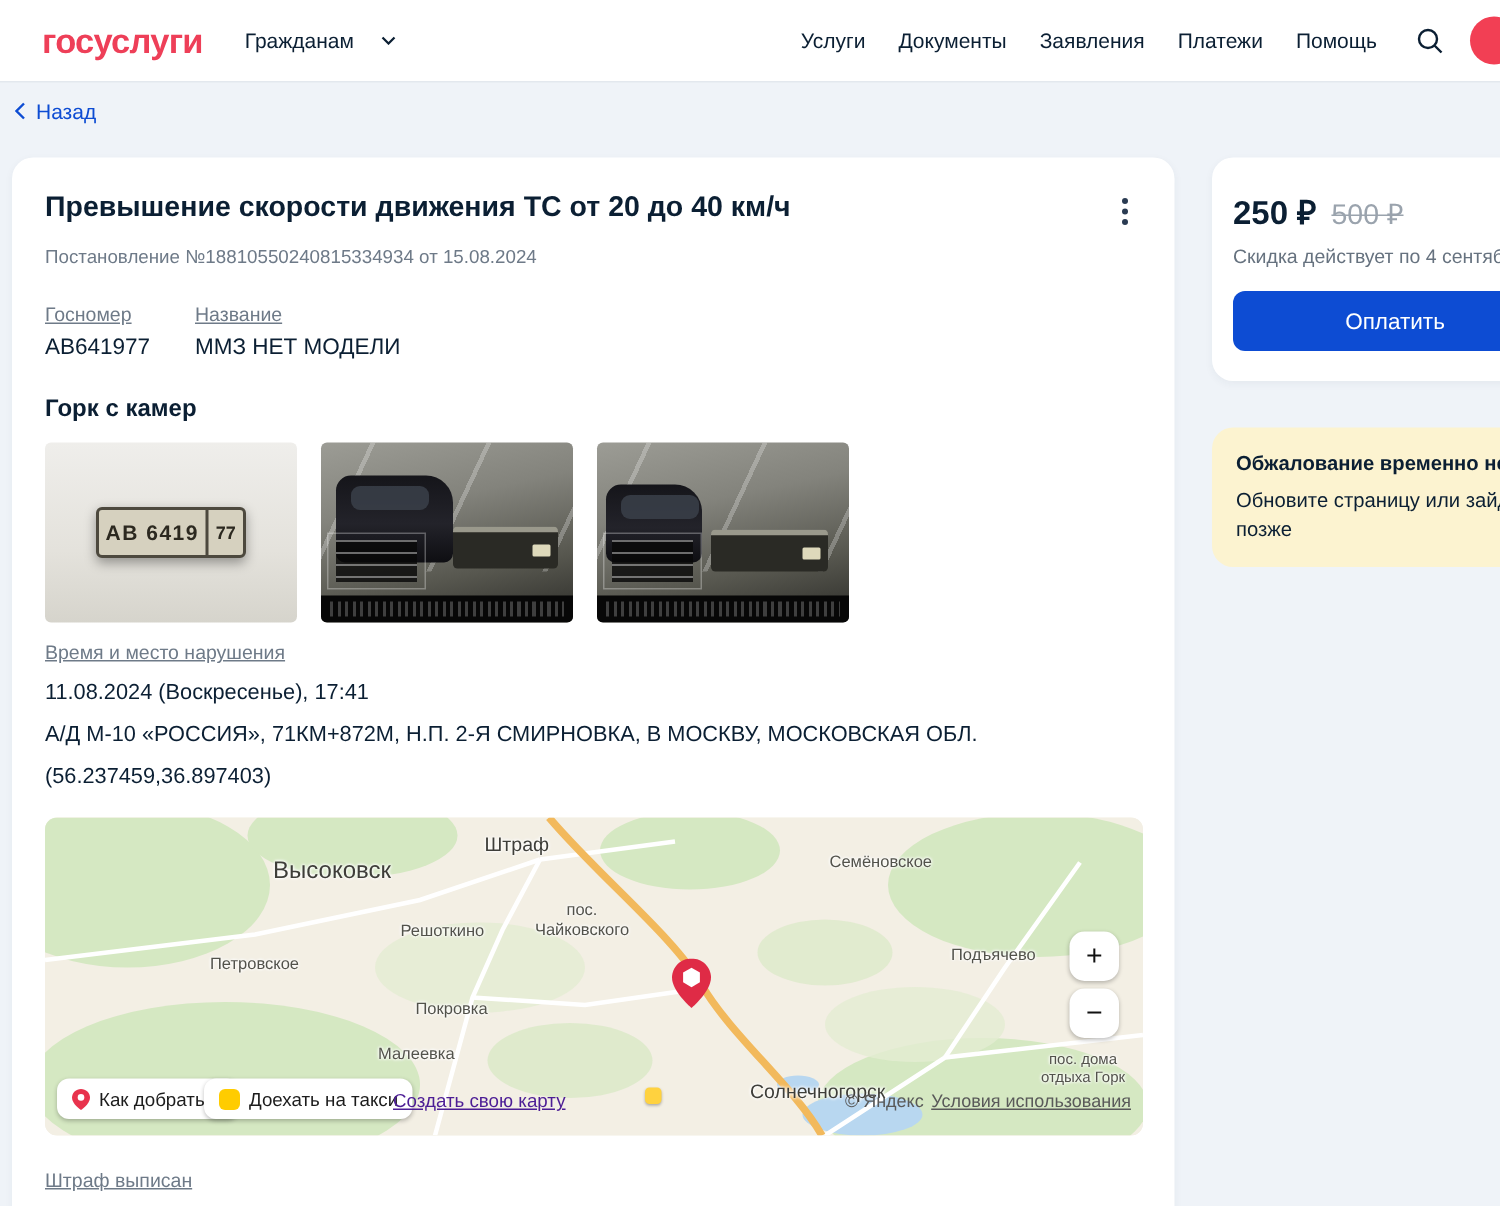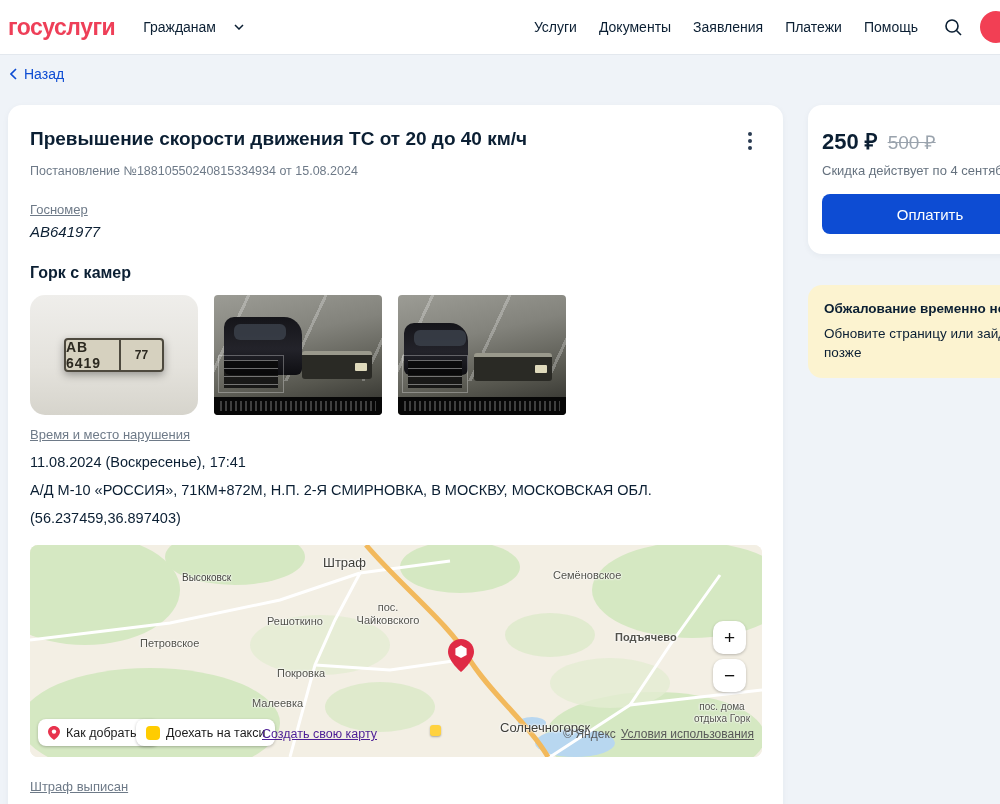--- a/index.html
+++ b/index.html
@@ -2,50 +2,50 @@
 <html lang="ru"><head>
 <meta charset="utf-8">
 <style>
   * { margin:0; padding:0; box-sizing:border-box; }
   html,body { width:1000px; height:804px; overflow:hidden; }
   body { background:#eff3f8; font-family:"Liberation Sans", sans-serif; color:#0b1f33; position:relative; }
   a { cursor:pointer; }
   button { cursor:pointer; font-family:inherit; }
 
   
-  .topbar { position:absolute; top:0; left:0; width:100%; height:54px; background:#fff; display:flex; align-items:center; padding-left:8px; box-shadow:0 1px 0 rgba(11,31,51,.05); z-index:5; }
+  .topbar { position:absolute; top:0; left:0; width:100%; height:54px; background:#fff; display:flex; align-items:center; padding-left:28px; box-shadow:0 1px 0 rgba(11,31,51,.05); z-index:5; }
   .logo { font-size:23px; font-weight:700; color:#ee3f58; letter-spacing:-.5px; cursor:pointer; }
   .audience { margin-left:28px; display:flex; align-items:center; gap:18px; font-size:14px; cursor:pointer; }
   .nav { margin-left:auto; display:flex; gap:22px; }
   .nav a { font-size:14px; color:#0b1f33; text-decoration:none; }
   .search-btn { margin-left:24px; background:none; border:none; display:flex; padding:2px; }
   .avatar { width:32px; height:32px; border-radius:50%; background:#f23f54; margin-left:16px; margin-right:-12px; flex:none; cursor:pointer; }
 
   
   .back { position:absolute; top:66px; left:10px; display:flex; align-items:center; gap:7px; color:#0d4cd3; font-size:14px; text-decoration:none; }
 
   
   .card-main { position:absolute; top:105px; left:8px; width:775px; min-height:750px; background:#fff; border-radius:14px; padding:22px 22px 30px 22px; box-shadow:0 2px 6px rgba(31,55,88,.05); }
   .card-head { display:flex; justify-content:space-between; align-items:flex-start; }
   .title { font-size:19px; font-weight:700; line-height:1.25; max-width:660px; }
   .kebab { border:none; background:none; display:flex; flex-direction:column; gap:3px; padding:5px 7px; margin-right:2px; }
   .kebab span { width:4px; height:4px; border-radius:50%; background:#2a3b52; }
   .decree { margin-top:9px; font-size:12.5px; color:#6e7a88; }
   .info-cols { margin-top:24px; display:flex; }
   .info-col:first-child { width:100px; }
   .info-label { font-size:13px; color:#6e7a88;text-decoration:underline; }
-  .info-value { margin-top:6px; font-size:15px;font-style:italic; }
+  .info-value { margin-top:6px; font-size:15px; }
 
   .photos-heading { margin-top:24px; font-size:16px; font-weight:700; }
   .photos { margin-top:13px; display:flex; gap:16px; }
   .photo { width:168px; height:120px; border-radius:4px; overflow:hidden; position:relative; flex:none; cursor:pointer; }
-  .photo-plate-bg { background:linear-gradient(180deg,#efeeeb 0%,#e4e2dc 60%,#d6d4cc 100%); display:flex; align-items:center; justify-content:center;border-radius:15px; }
+  .photo-plate-bg { background:linear-gradient(180deg,#efeeeb 0%,#e4e2dc 60%,#d6d4cc 100%); display:flex; align-items:center; justify-content:center; }
   .plate { width:100px; height:34px; background:#d6d1bf; border:2px solid #4d493e; border-radius:4px; display:flex; align-items:stretch; box-shadow:0 3px 8px rgba(0,0,0,.35); }
   .plate-main { flex:1; display:flex; align-items:center; justify-content:center; font-weight:700; font-size:14px; color:#2c2920; letter-spacing:1px; }
-  .plate-region { width:43px; border-left:2px solid #4d493e; display:flex; align-items:center; justify-content:center; font-weight:700; font-size:12px; color:#2c2920; }
+  .plate-region { width:25px; border-left:2px solid #4d493e; display:flex; align-items:center; justify-content:center; font-weight:700; font-size:12px; color:#2c2920; }
 
   .photo-car { background:linear-gradient(168deg,#9c9c95 0%,#83837c 35%,#57574f 70%,#2c2c28 100%); }
   .road-lines { position:absolute; inset:0 0 28% 0; background:repeating-linear-gradient(115deg, transparent 0 30px, rgba(255,255,255,.25) 30px 33px, transparent 33px 70px); }
   .car { position:absolute; left:10px; top:22px; width:78px; height:58px; background:linear-gradient(180deg,#15151a 0%,#23232a 55%,#0e0e12 100%); border-radius:10px 18px 6px 6px; }
   .car:after { content:""; position:absolute; left:10px; top:7px; width:52px; height:16px; background:#3c424c; border-radius:6px; opacity:.8; }
   .trailer { position:absolute; left:88px; top:56px; width:70px; height:28px; background:#2a2a25; border-radius:3px; border-top:4px solid #9a998c; }
   .trailer:after { content:""; position:absolute; right:5px; top:8px; width:12px; height:8px; background:#ded9bb; border-radius:1px; }
   .meta-box { position:absolute; left:4px; bottom:22px; width:66px; height:38px; background:rgba(8,8,8,.82); border:1px solid rgba(255,255,255,.3); background-image:repeating-linear-gradient(180deg, transparent 0 4px, rgba(255,255,255,.4) 4px 5.5px, transparent 5.5px 8px); background-clip:content-box; padding:4px 5px; }
   .bottom-strip { position:absolute; left:0; right:0; bottom:0; height:18px; background:#070707; }
   .bottom-strip:after { content:""; position:absolute; left:6px; right:6px; top:4px; height:10px; background:repeating-linear-gradient(90deg, rgba(255,255,255,.45) 0 2px, transparent 2px 5px); opacity:.5; }
@@ -130,20 +130,24 @@
         <span></span>
         <span></span>
       </button>
   </div>
   <div class="decree">Постановление №18810550240815334934 от 15.08.2024</div>
 
   <div class="info-cols">
     <div class="info-col">
       <div class="info-label">Госномер</div>
       <div class="info-value">АВ641977</div>
+    </div>
+    <div class="info-col">
+      <div class="info-label">Название</div>
+      <div class="info-value">ММЗ НЕТ МОДЕЛИ</div>
     </div>
   </div>
 
   <h2 class="photos-heading">Горк с камер</h2>
   <div class="photos">
     <div class="photo photo-plate-bg">
       <div class="plate">
         <span class="plate-main">АВ 6419</span>
         <span class="plate-region">77</span>
       </div>
@@ -195,27 +199,27 @@
         <path d="M330 28 L305 75 L285 120 L260 212"></path>
         <path d="M285 120 L360 125 L430 115"></path>
         <path d="M520 212 L600 160 L732 145"></path>
         <path d="M600 160 L640 100 L690 30"></path>
         <path d="M330 28 L420 16"></path>
       </g>
       <path d="M336 0 C370 40 420 80 438 112 C458 146 500 180 518 212" stroke="#f2b95c" stroke-width="5" fill="none"></path>
     </svg>
 
     <span class="map-label city" style="left:293px; top:11px;">Штраф</span>
-    <span class="map-label city" style="left:112px; top:27px; font-size:10px;padding-left:40px;">Высоковск</span>
+    <span class="map-label city" style="left:112px; top:27px; font-size:16px;padding-left:40px;">Высоковск</span>
     <span class="map-label" style="left:523px; top:24px;">Семёновское</span>
     <span class="map-label center" style="left:322px; top:56px; width:72px;">пос. Чайковского</span>
     <span class="map-label" style="left:237px; top:70px;">Решоткино</span>
     <span class="map-label" style="left:110px; top:92px;">Петровское</span>
     <span class="map-label" style="left:247px; top:122px;">Покровка</span>
-    <span class="map-label" style="left:585px; top:86px;font-weight:bold;">Подъячево</span>
+    <span class="map-label" style="left:604px; top:86px;">Подъячево</span>
     <span class="map-label" style="left:222px; top:152px;">Малеевка</span>
     <span class="map-label city" style="left:425px; top:176px;margin-left:45px;">Солнечногорск</span>
     <span class="map-label center" style="left:653px; top:156px; width:78px; font-size:10px;">пос. дома отдыха Горк</span>
 
     <span class="poi"></span>
 
     <svg class="pin" viewBox="0 0 26 33">
       <path d="M13 0C5.8 0 0 5.7 0 12.7 0 22 13 33 13 33s13-11 13-20.3C26 5.7 20.2 0 13 0z" fill="#df2b46"></path>
       <path d="M13 6.2l5.6 3.2v6.5L13 19.1l-5.6-3.2V9.4z" fill="#fff"></path>
     </svg>

